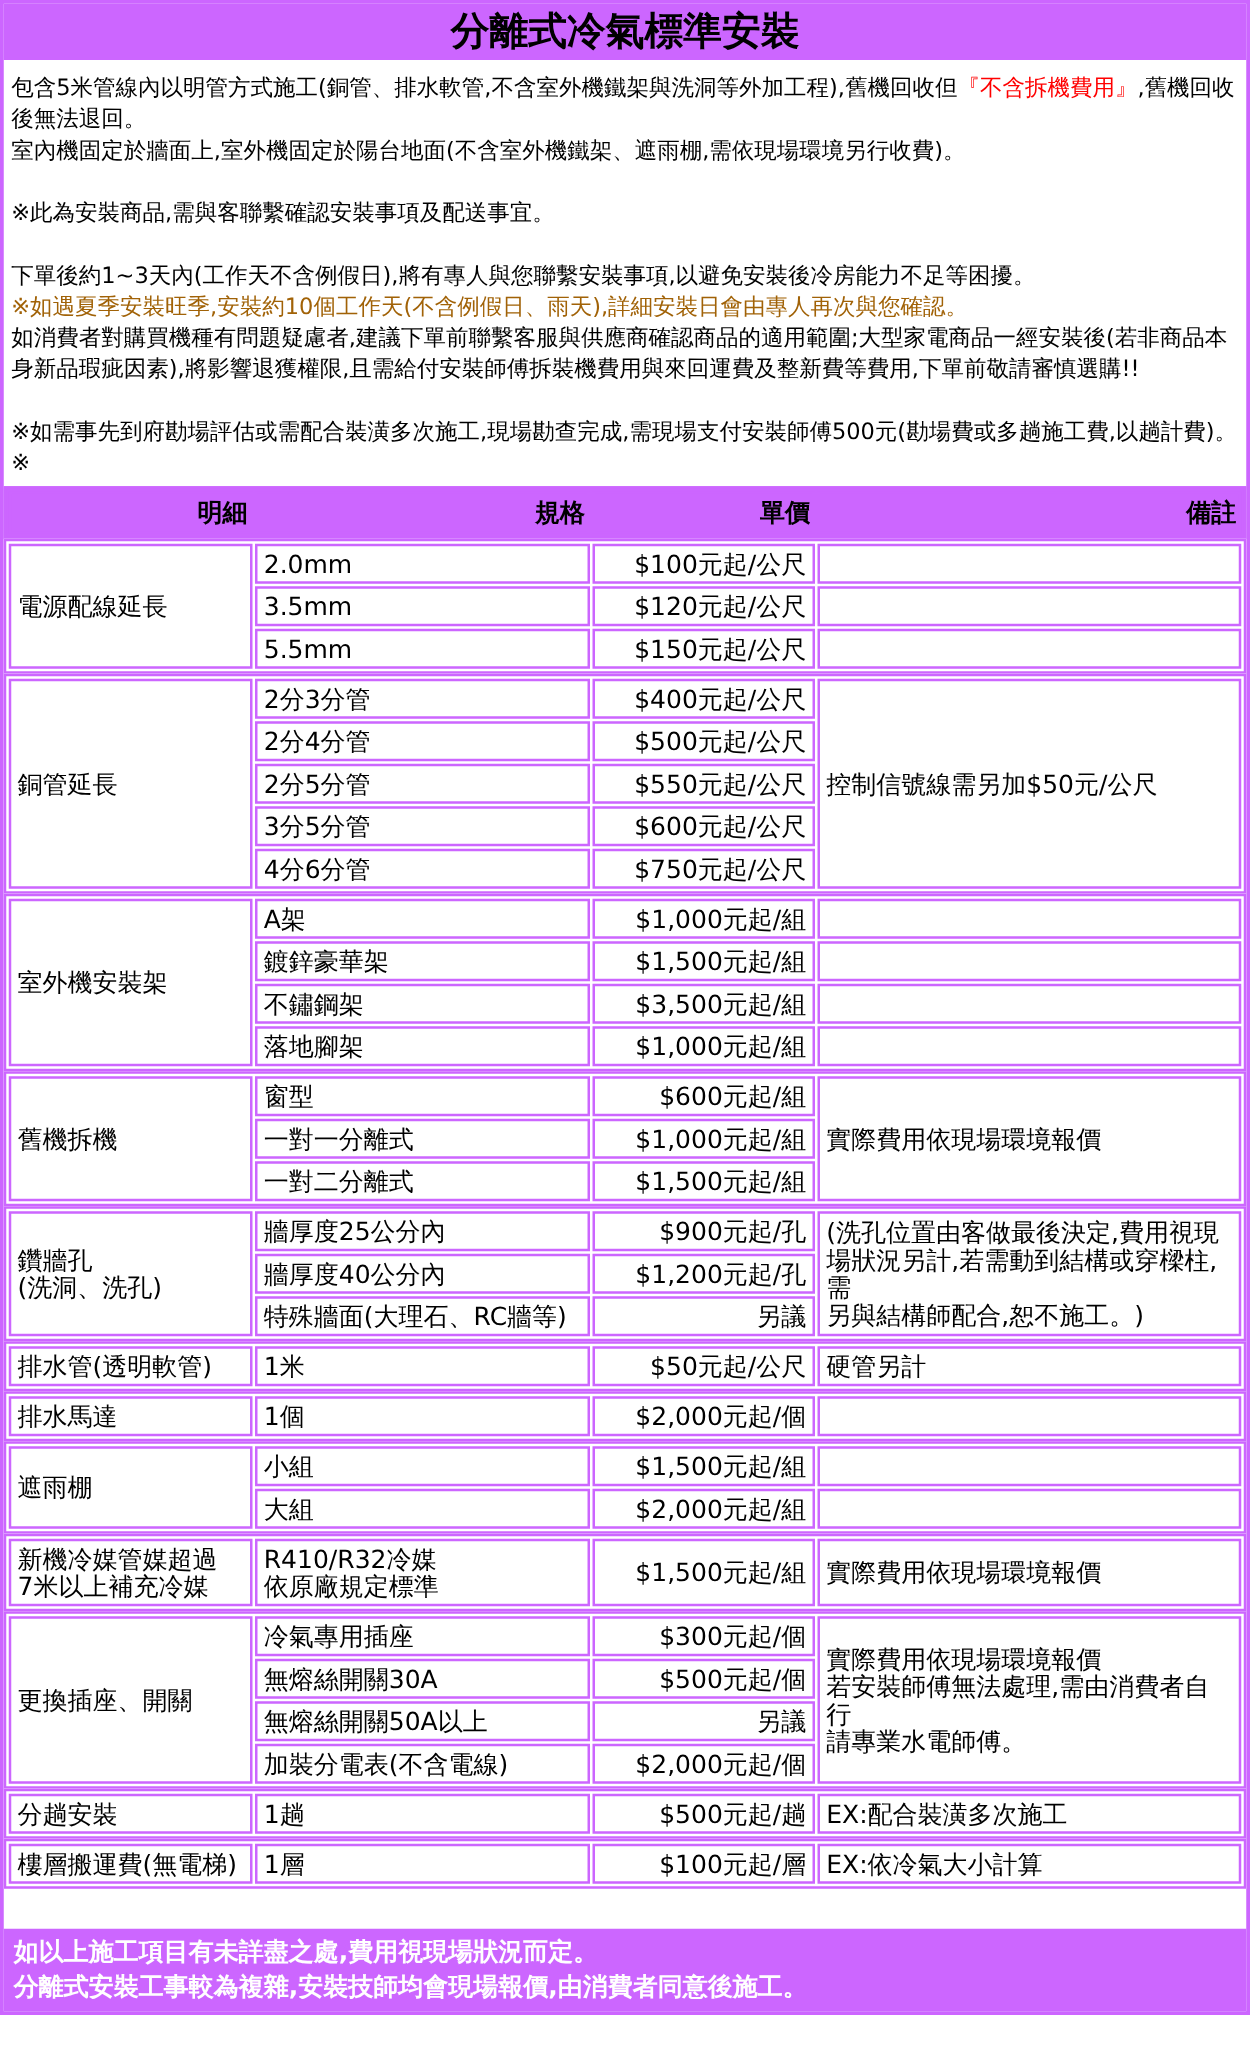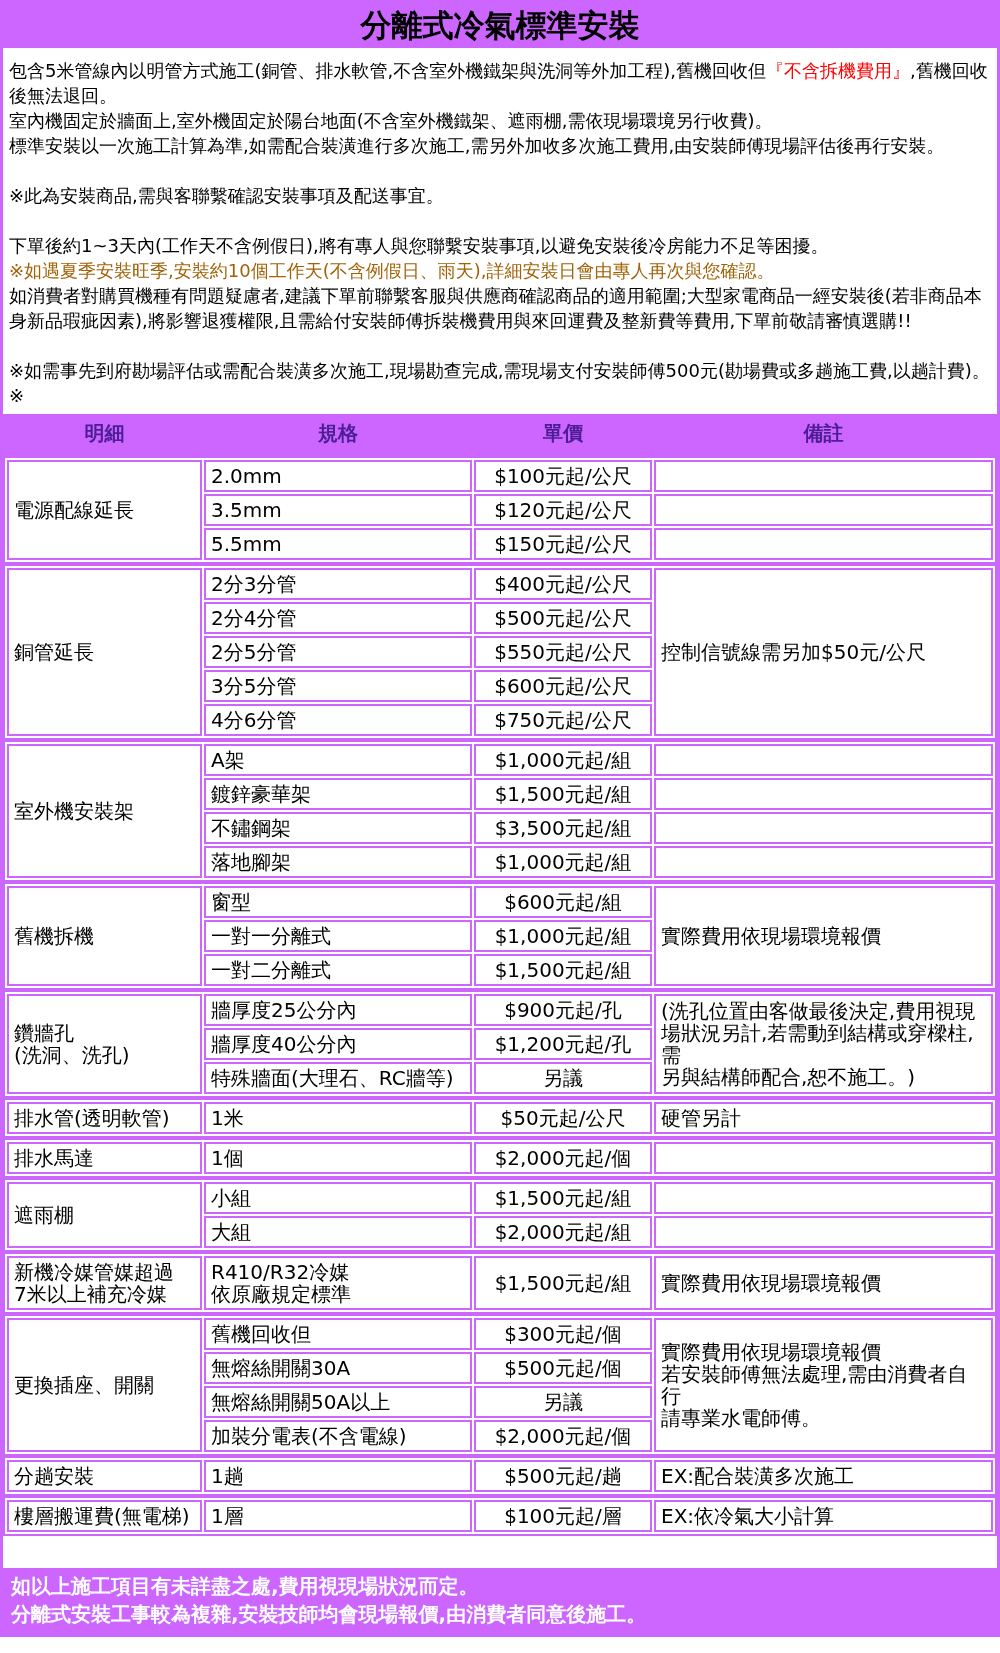--- a/index.html
+++ b/index.html
@@ -40,39 +40,38 @@
     border:2px solid var(--purple);
     background:#ffffff;
   }
   table.grp.head{background:var(--purple);}
   col.c1{width:195px;}
   col.c2{width:268px;}
   col.c3{width:178px;}
   table.grp th{
     background:var(--purple);
     border:2px solid var(--purple);
-    color:#4c1d95;
+    color:#000000;
     font-weight:bold;
     font-size:20px;
     line-height:22px;
     padding:4px 2px;
-    text-align:center;
-    font-family:Liberation Mono, monospace;
+    text-align:right;
   }
   table.grp td{
     background:#ffffff;
     border:2px solid var(--purple);
     font-size:20px;
     line-height:22px;
     padding:3px 5px;
     vertical-align:middle;
     white-space:pre-line;
     overflow:hidden;
   }
-  td.price{text-align:center;padding-right:3px;}
+  td.price{text-align:right;padding-right:3px;}
   td.remark{font-size:16px;line-height:20px;padding-left:4px;}
   .footer-band{
     background:var(--purple);
     color:#ffffff;
     font-weight:bold;
     font-size:20px;
     line-height:28px;
     padding:4px 8px 6px;
     margin-top:32px;
   }
@@ -80,21 +79,20 @@
 </head>
 <body>
 
 <div class="page">
 
   <div class="title-band">分離式冷氣標準安裝</div>
 
   <div class="intro" id="intro">
       <div class="para"><span class="">包含5米管線內以明管方式施工(銅管、排水軟管,不含室外機鐵架與洗洞等外加工程),舊機回收但</span><span class="seg-red">『不含拆機費用』</span><span class="">,舊機回收後無法退回。</span></div>
       <div class="para"><span class="">室內機固定於牆面上,室外機固定於陽台地面(不含室外機鐵架、遮雨棚,需依現場環境另行收費)。</span></div>
-      <div class="para"><span class="">標準安裝以一次施工計算為準,如需配合裝潢進行多次施工,需另外加收多次施工費用,由安裝師傅現場評估後再行安裝。</span></div>
       <div class="para blank"></div>
       <div class="para"><span class="">※此為安裝商品,需與客聯繫確認安裝事項及配送事宜。</span></div>
       <div class="para blank"></div>
       <div class="para"><span class="">下單後約1~3天內(工作天不含例假日),將有專人與您聯繫安裝事項,以避免安裝後冷房能力不足等困擾。</span></div>
       <div class="para"><span class="seg-blue">※如遇夏季安裝旺季,安裝約10個工作天(不含例假日、雨天),詳細安裝日會由專人再次與您確認。</span></div>
       <div class="para"><span class="">如消費者對購買機種有問題疑慮者,建議下單前聯繫客服與供應商確認商品的適用範圍;大型家電商品一經安裝後(若非商品本身新品瑕疵因素),將影響退獲權限,且需給付安裝師傅拆裝機費用與來回運費及整新費等費用,下單前敬請審慎選購!!</span></div>
       <div class="para blank"></div>
       <div class="para"><span class="">※如需事先到府勘場評估或需配合裝潢多次施工,現場勘查完成,需現場支付安裝師傅500元(勘場費或多趟施工費,以趟計費)。※</span></div>
     </div>
 
@@ -330,21 +328,21 @@
       <table class="grp">
         <colgroup>
           <col class="c1">
           <col class="c2">
           <col class="c3">
           <col class="c4">
         </colgroup>
         <tbody>
           <tr>
             <td class="item" rowspan="4">更換插座、開關</td>
-            <td class="spec">舊機回收但</td>
+            <td class="spec">冷氣專用插座</td>
             <td class="price">$300元起/個</td>
             <td class="remark" rowspan="4">實際費用依現場環境報價
 若安裝師傅無法處理,需由消費者自行
 請專業水電師傅。</td>
           </tr>
           <tr>
             <td class="spec">無熔絲開關30A</td>
             <td class="price">$500元起/個</td>
           </tr>
           <tr>

